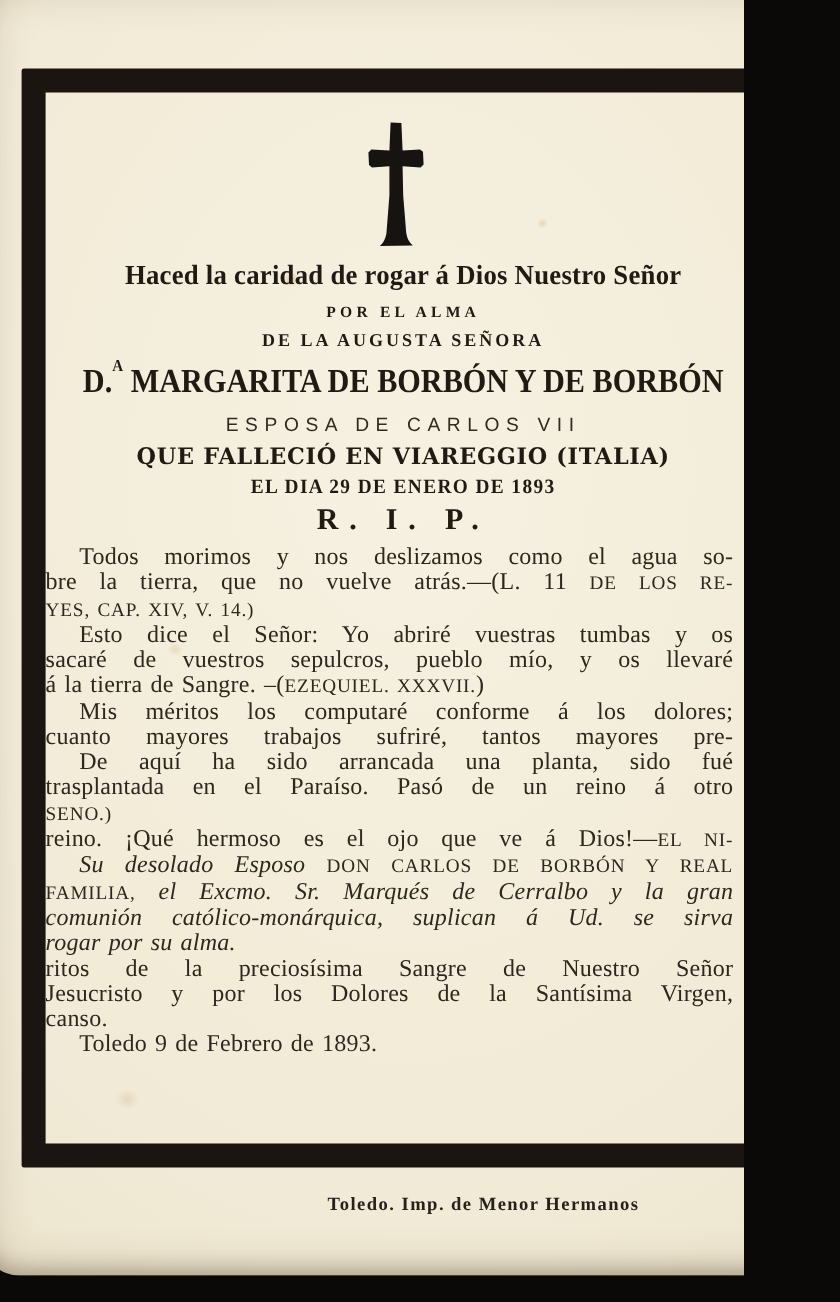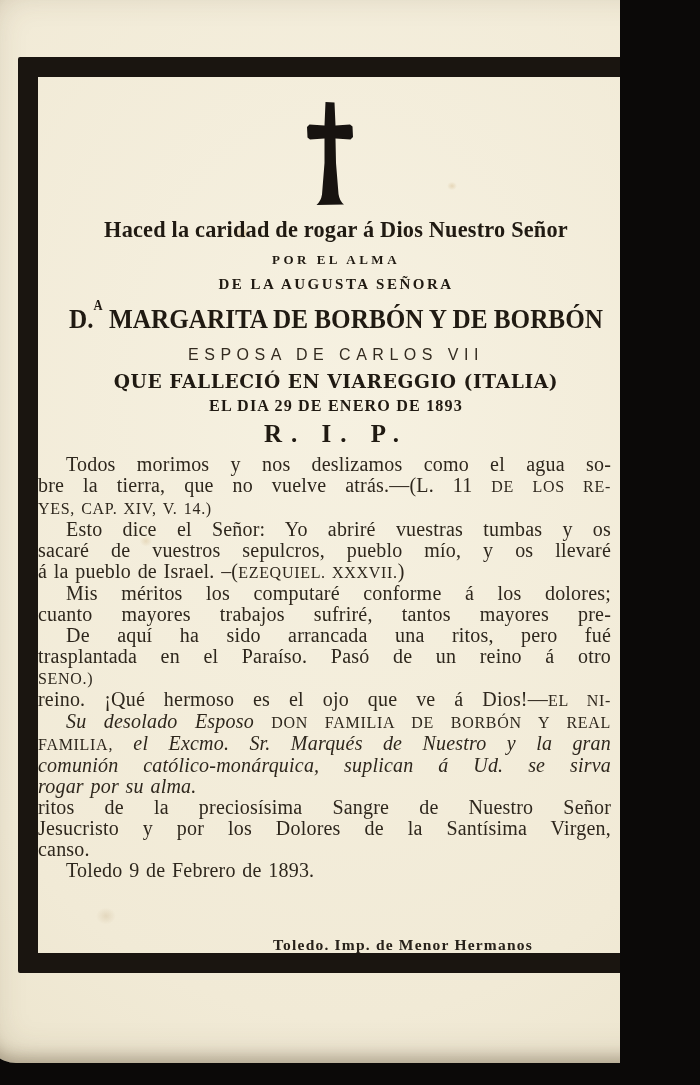--- a/index.html
+++ b/index.html
@@ -44,21 +44,21 @@
   
   .body-block{position:absolute;left:52px;top:468px;width:573px;color:var(--ink);
               font-size:20px;line-height:21px;letter-spacing:.2px;word-spacing:1.5px;}
   .bl{text-align:justify;text-align-last:justify;white-space:nowrap;}
   .bl.last{text-align-last:left;}
   .bl.ind{padding-left:28px;}
   .seg-sc{font-size:.8em;letter-spacing:.7px;}
   .seg-i{font-style:italic;}
   .seg-b{font-weight:bold;letter-spacing:.4px;}
 
-  .imprint{position:absolute;left:287px;top:950px;font-size:15.5px;font-weight:bold;
+  .imprint{position:absolute;left:287px;top:1009px;font-size:15.5px;font-weight:bold;
            letter-spacing:1.2px;color:#27211a;}
 </style>
 </head>
 <body>
 
 <div class="stage">
   <div class="card">
 
     <div class="frame"></div>
 
@@ -87,29 +87,29 @@
     <div class="abs eldia">EL DIA 29 DE ENERO DE 1893</div>
 
     <div class="abs rip">R. I. P.</div>
 
     <div class="body-block">
         <div class="bl ind"><span>Todos morimos y nos deslizamos como el agua so-</span></div>
         <div class="bl"><span>bre la tierra, que no vuelve atrás.—(L. 11 </span><span class="seg-sc">DE LOS RE-</span></div>
         <div class="bl last"><span class="seg-sc">YES, CAP. XIV, V. 14.)</span></div>
         <div class="bl ind"><span>Esto dice el Señor: Yo abriré vuestras tumbas y os</span></div>
         <div class="bl"><span>sacaré de vuestros sepulcros, pueblo mío, y os llevaré</span></div>
-        <div class="bl last"><span>á la pueblo de Israel. –(</span><span class="seg-sc">EZEQUIEL. XXXVII.</span><span>)</span></div>
+        <div class="bl last"><span>á la tierra de Sangre. –(</span><span class="seg-sc">EZEQUIEL. XXXVII.</span><span>)</span></div>
         <div class="bl ind"><span>Mis méritos los computaré conforme á los dolores;</span></div>
         <div class="bl"><span>cuanto mayores trabajos sufriré, tantos mayores pre-</span></div>
-        <div class="bl ind"><span>De aquí ha sido arrancada una ritos, pero fué</span></div>
+        <div class="bl ind"><span>De aquí ha sido arrancada una planta, sido fué</span></div>
         <div class="bl"><span>trasplantada en el Paraíso. Pasó de un reino á otro</span></div>
         <div class="bl last"><span class="seg-sc">SENO.)</span></div>
         <div class="bl"><span>reino. ¡Qué hermoso es el ojo que ve á Dios!—</span><span class="seg-sc">EL NI-</span></div>
-        <div class="bl ind"><span class="seg-i">Su desolado Esposo </span><span class="seg-sc">DON FAMILIA DE BORBÓN Y REAL</span></div>
-        <div class="bl"><span class="seg-sc">FAMILIA,</span><span class="seg-i"> el Excmo. Sr. Marqués de Nuestro y la gran</span></div>
+        <div class="bl ind"><span class="seg-i">Su desolado Esposo </span><span class="seg-sc">DON CARLOS DE BORBÓN Y REAL</span></div>
+        <div class="bl"><span class="seg-sc">FAMILIA,</span><span class="seg-i"> el Excmo. Sr. Marqués de Cerralbo y la gran</span></div>
         <div class="bl"><span class="seg-i">comunión católico-monárquica, suplican á Ud. se sirva</span></div>
         <div class="bl last"><span class="seg-i">rogar por su alma.</span></div>
         <div class="bl"><span>ritos de la preciosísima Sangre de Nuestro Señor</span></div>
         <div class="bl"><span>Jesucristo y por los Dolores de la Santísima Virgen,</span></div>
         <div class="bl last"><span>canso.</span></div>
         <div class="bl ind last"><span>Toledo 9 de Febrero de 1893.</span></div>
       </div>
 
     <div class="imprint">Toledo. Imp. de Menor Hermanos</div>
   </div>

